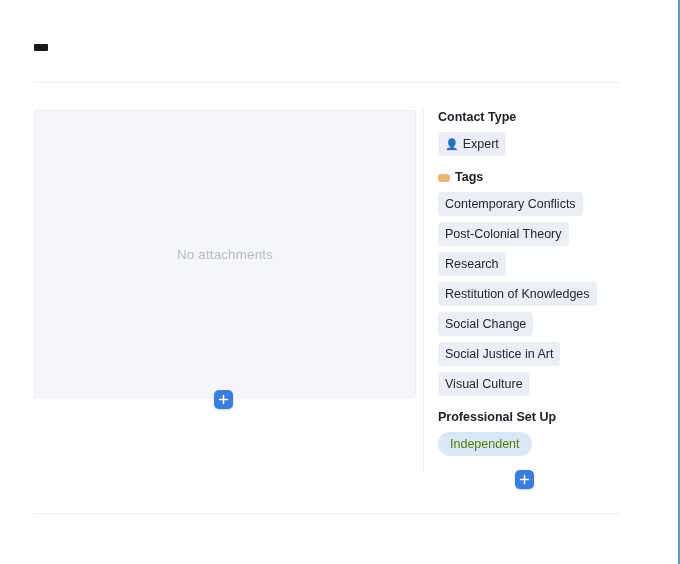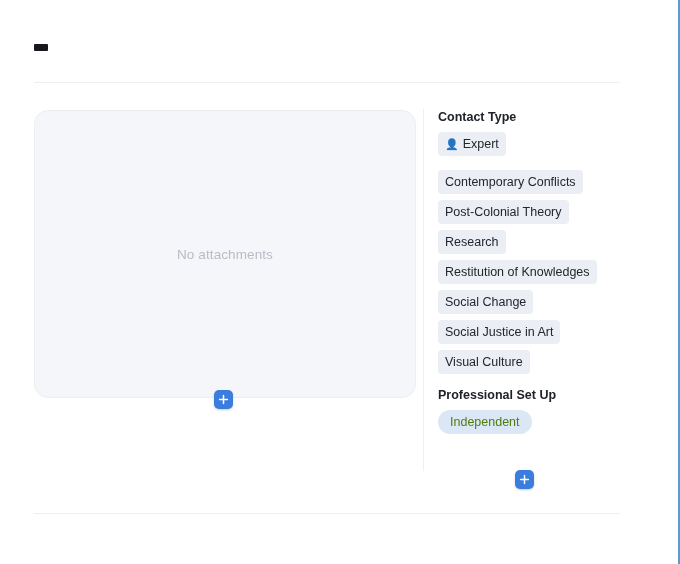--- a/index.html
+++ b/index.html
@@ -54,21 +54,21 @@
   
   .attach-wrap {
     position: absolute;
     left: 34px; top: 15px;
     width: 382px; height: 288px;
   }
   .dropzone {
     width: 382px; height: 288px;
     background: #f5f6f9;
     border: 1px solid #edeef2;
-    border-radius: 14px;
+    border-radius: 2px;
     display: flex;
     align-items: center;
     justify-content: center;
   }
   .dropzone-empty-text {
     font-size: 13.5px;
     color: #b9bcc6;
     letter-spacing: 0.1px;
   }
   .plus-btn {
@@ -193,20 +193,24 @@
           <div class="chip-rows">
             <div class="chip-row">
               <span class="chip">
                 <span class="person-glyph">👤</span>
                 <span>Expert</span>
               </span>
             </div>
           </div>
         </div>
         <div class="prop-group">
+          <div class="prop-label">
+            <span class="tag-glyph"></span>
+            <span>Tags</span>
+          </div>
           <div class="chip-rows">
             <div class="chip-row">
               <span class="chip">
                 <span>Contemporary Conflicts</span>
               </span>
             </div>
             <div class="chip-row">
               <span class="chip">
                 <span>Post-Colonial Theory</span>
               </span>

